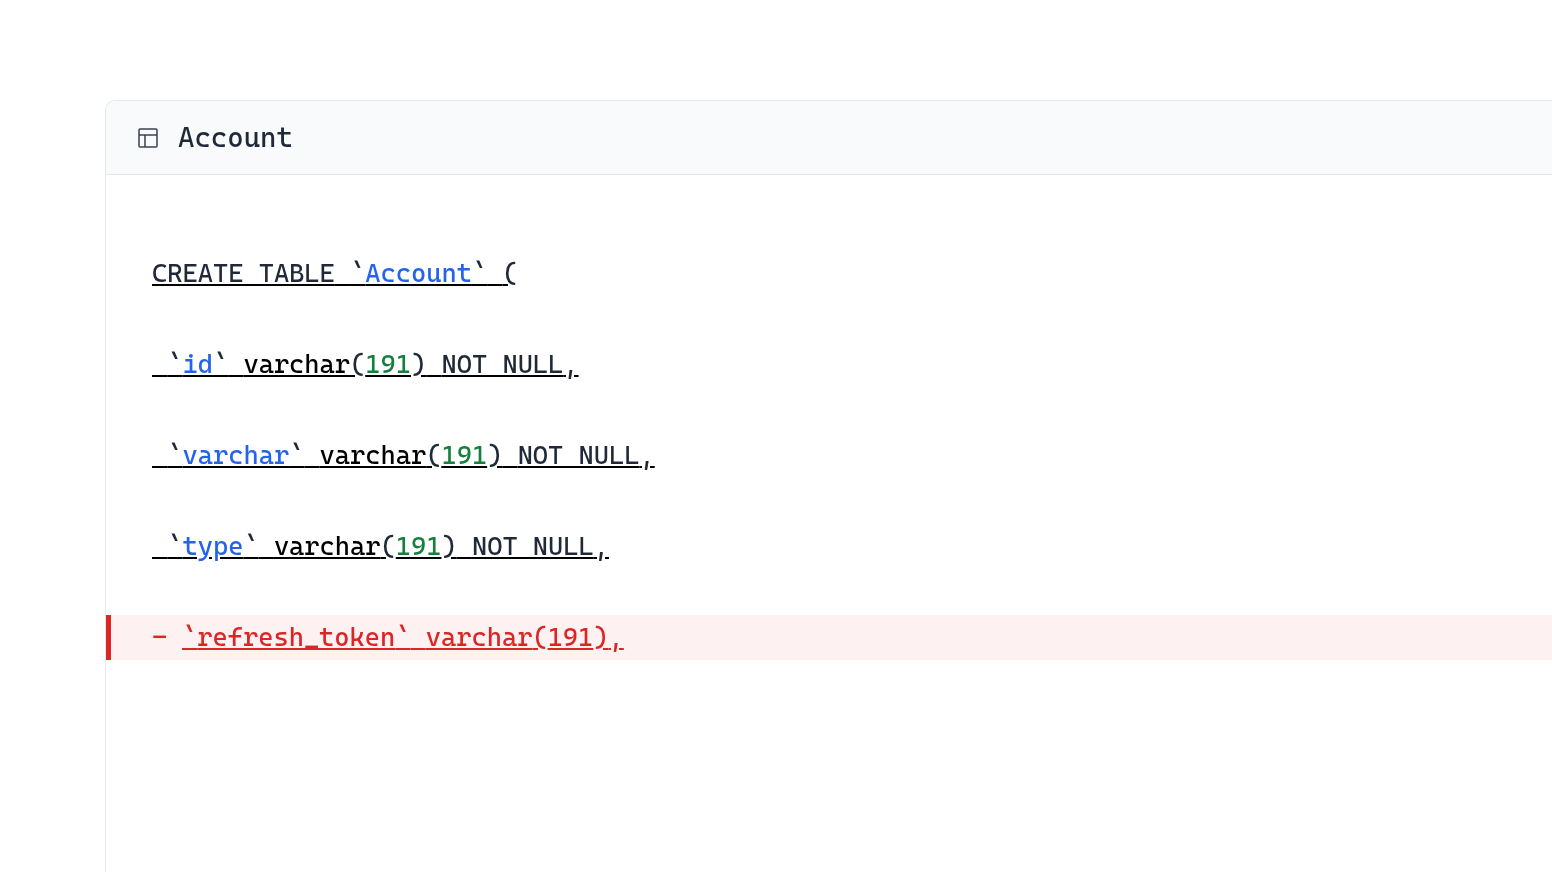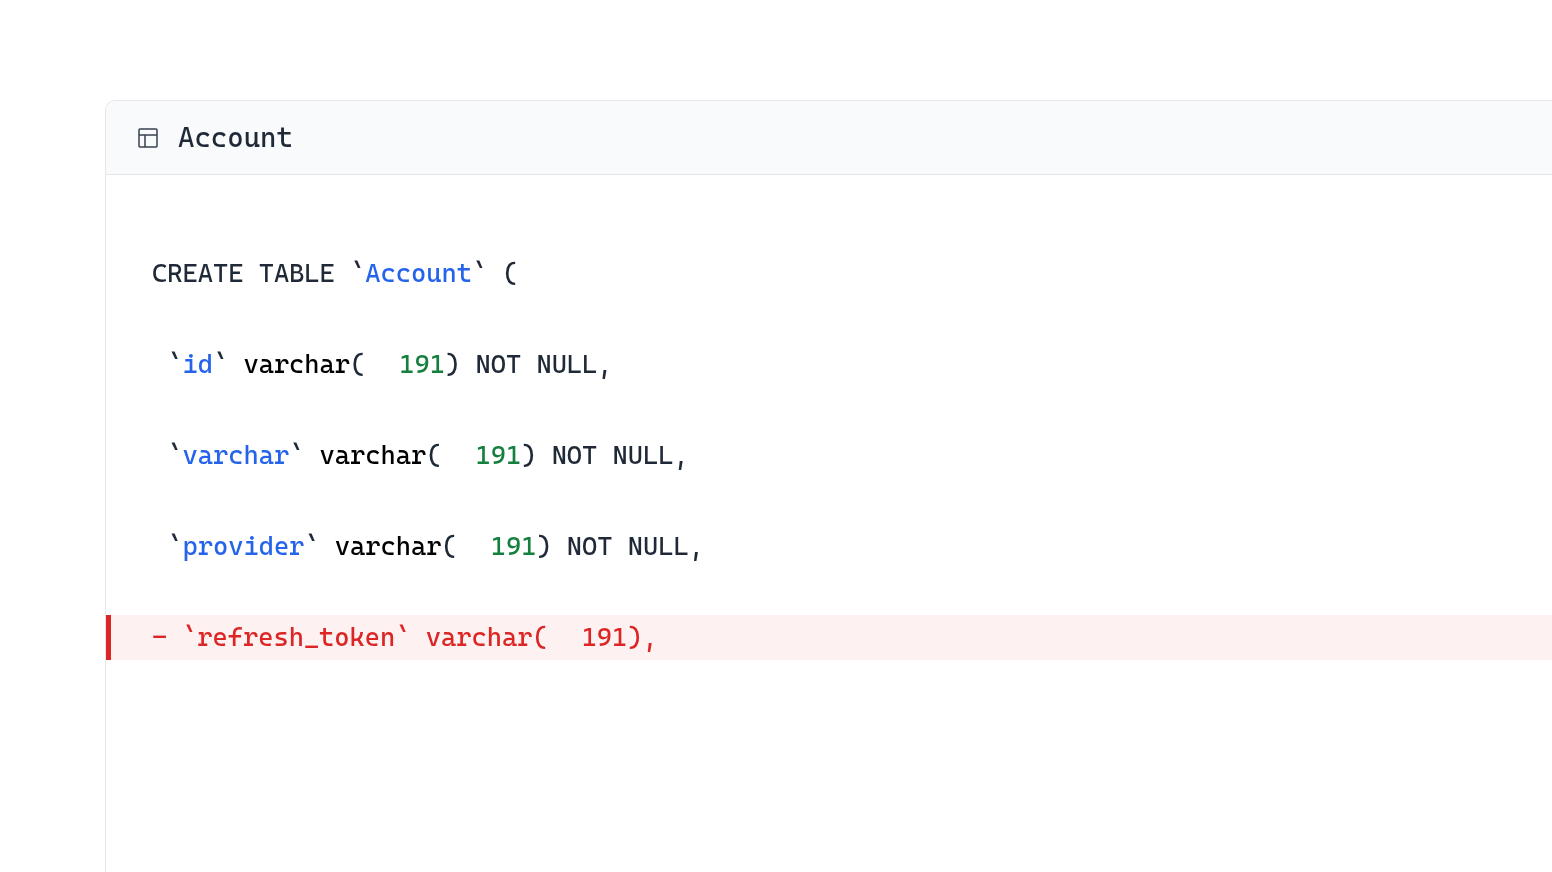--- a/index.html
+++ b/index.html
@@ -60,20 +60,21 @@
       font-family: ui-monospace, "SF Mono", Monaco, "Cascadia Code", monospace;
       font-size: 26px;
       line-height: 1.75;
       white-space: pre;
       overflow-x: hidden;
     }
     
     .code-line {
       padding-left: 46px;
       position: relative;
+      text-decoration: underline;
     }
     
     .code-line.removed {
       background: #fef1f1;
       border-left: 5px solid #dc2626;
       padding-left: 41px;
       color: #dc2626;
     }
     
     .diff-marker {
@@ -86,21 +87,20 @@
       color: #1f2937;
       font-weight: 500;
     }
     
     .ident {
       color: #2563eb;
     }
     
     .num {
       color: #15803d;
-      margin-left: 34px;
     }
     
     .punct {
       color: #1f2937;
     }
     
     .removed .kw,
     .removed .ident,
     .removed .num,
     .removed .punct {
@@ -119,21 +119,21 @@
         <line x1="9" y1="9" x2="9" y2="21"></line>
       </svg>
     </span>
     <span class="header-title">Account</span>
   </div>
 
   <div class="code-area">
 <div class="code-line"><span class="kw">CREATE TABLE</span> <span class="punct">`</span><span class="ident">Account</span><span class="punct">`</span> <span class="punct">(</span></div>
 <div class="code-line"> <span class="punct">`</span><span class="ident">id</span><span class="punct">`</span> <span>varchar</span><span class="punct">(</span><span class="num">191</span><span class="punct">)</span> <span class="kw">NOT NULL</span><span class="punct">,</span></div>
 <div class="code-line"> <span class="punct">`</span><span class="ident">varchar</span><span class="punct">`</span> <span>varchar</span><span class="punct">(</span><span class="num">191</span><span class="punct">)</span> <span class="kw">NOT NULL</span><span class="punct">,</span></div>
-<div class="code-line"> <span class="punct">`</span><span class="ident">provider</span><span class="punct">`</span> <span>varchar</span><span class="punct">(</span><span class="num">191</span><span class="punct">)</span> <span class="kw">NOT NULL</span><span class="punct">,</span></div>
+<div class="code-line"> <span class="punct">`</span><span class="ident">type</span><span class="punct">`</span> <span>varchar</span><span class="punct">(</span><span class="num">191</span><span class="punct">)</span> <span class="kw">NOT NULL</span><span class="punct">,</span></div>
 <div class="code-line removed"><span class="diff-marker">-</span><span class="punct">`</span><span class="ident">refresh_token</span><span class="punct">`</span> <span>varchar</span><span class="punct">(</span><span class="num">191</span><span class="punct">)</span><span class="punct">,</span></div>
 
 
 
 
 
 
   </div>
 </div>
 

